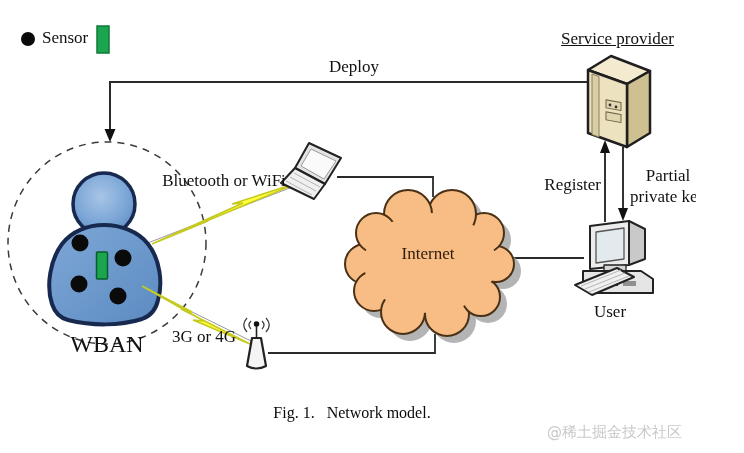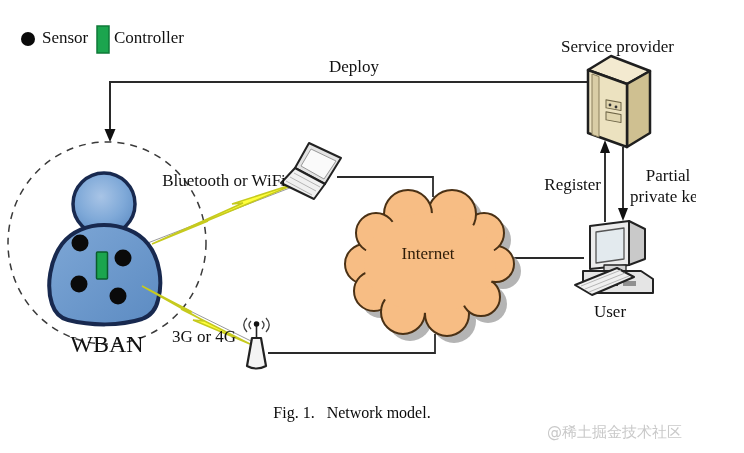--- a/index.html
+++ b/index.html
@@ -4,21 +4,21 @@
 <style>
   html,body{margin:0;padding:0;background:#ffffff;}
   #figure-canvas{
     position:relative;width:696px;height:453px;background:#ffffff;overflow:hidden;
     font-family:"Liberation Serif","DejaVu Serif",serif;color:#111;
   }
   #diagram-svg{position:absolute;left:0;top:0;}
   .lbl{position:absolute;font-size:17px;line-height:20px;color:#111;white-space:nowrap;}
   .lbl.center{text-align:center;}
   .lbl.wrap{white-space:normal;}
-  #lbl-service-provider{left:545px;top:37px;width:145px;}
+  #lbl-service-provider{left:545px;top:29px;width:145px;text-decoration:underline;}
   #lbl-deploy{left:304px;top:57px;width:100px;}
   #lbl-bluetooth{left:144px;top:171px;width:160px;}
   #lbl-cellular{left:154px;top:327px;width:100px;}
   #lbl-internet{left:378px;top:244px;width:100px;color:#2e1c08;}
   #lbl-register{left:501px;top:175px;width:100px;text-align:right;}
   #lbl-partial{left:622px;top:165px;width:92px;line-height:21px;}
   #lbl-user{left:570px;top:302px;width:80px;}
   #lbl-wban{left:57px;top:334px;width:100px;font-size:24px;}
   #lbl-legend-sensor{left:42px;top:28px;}
   #lbl-legend-controller{left:114px;top:28px;}
@@ -182,21 +182,20 @@
         <path d="M585,289 L625,273"></path>
         <path d="M589,292 L629,276"></path>
       </g>
     </g>
 
     <circle cx="28" cy="39" r="7" fill="#0a0a0a"></circle>
     <rect x="97" y="26" width="12" height="27" fill="#1ba54e" stroke="#0f7a38" stroke-width="1.5"></rect>
   </svg>
 
   <div class="lbl" id="lbl-legend-sensor">Sensor</div>
-  <div class="lbl" id="lbl-legend-controller">Controller</div>
 
   <div class="lbl center" id="lbl-service-provider">Service provider</div>
   <div class="lbl center" id="lbl-deploy">Deploy</div>
   <div class="lbl center" id="lbl-bluetooth">Bluetooth or WiFi</div>
   <div class="lbl center" id="lbl-cellular">3G or 4G</div>
   <div class="lbl center" id="lbl-internet">Internet</div>
   <div class="lbl" id="lbl-register">Register</div>
   <div class="lbl center wrap" id="lbl-partial">Partial private key</div>
   <div class="lbl center" id="lbl-user">User</div>
   <div class="lbl center" id="lbl-wban">WBAN</div>

